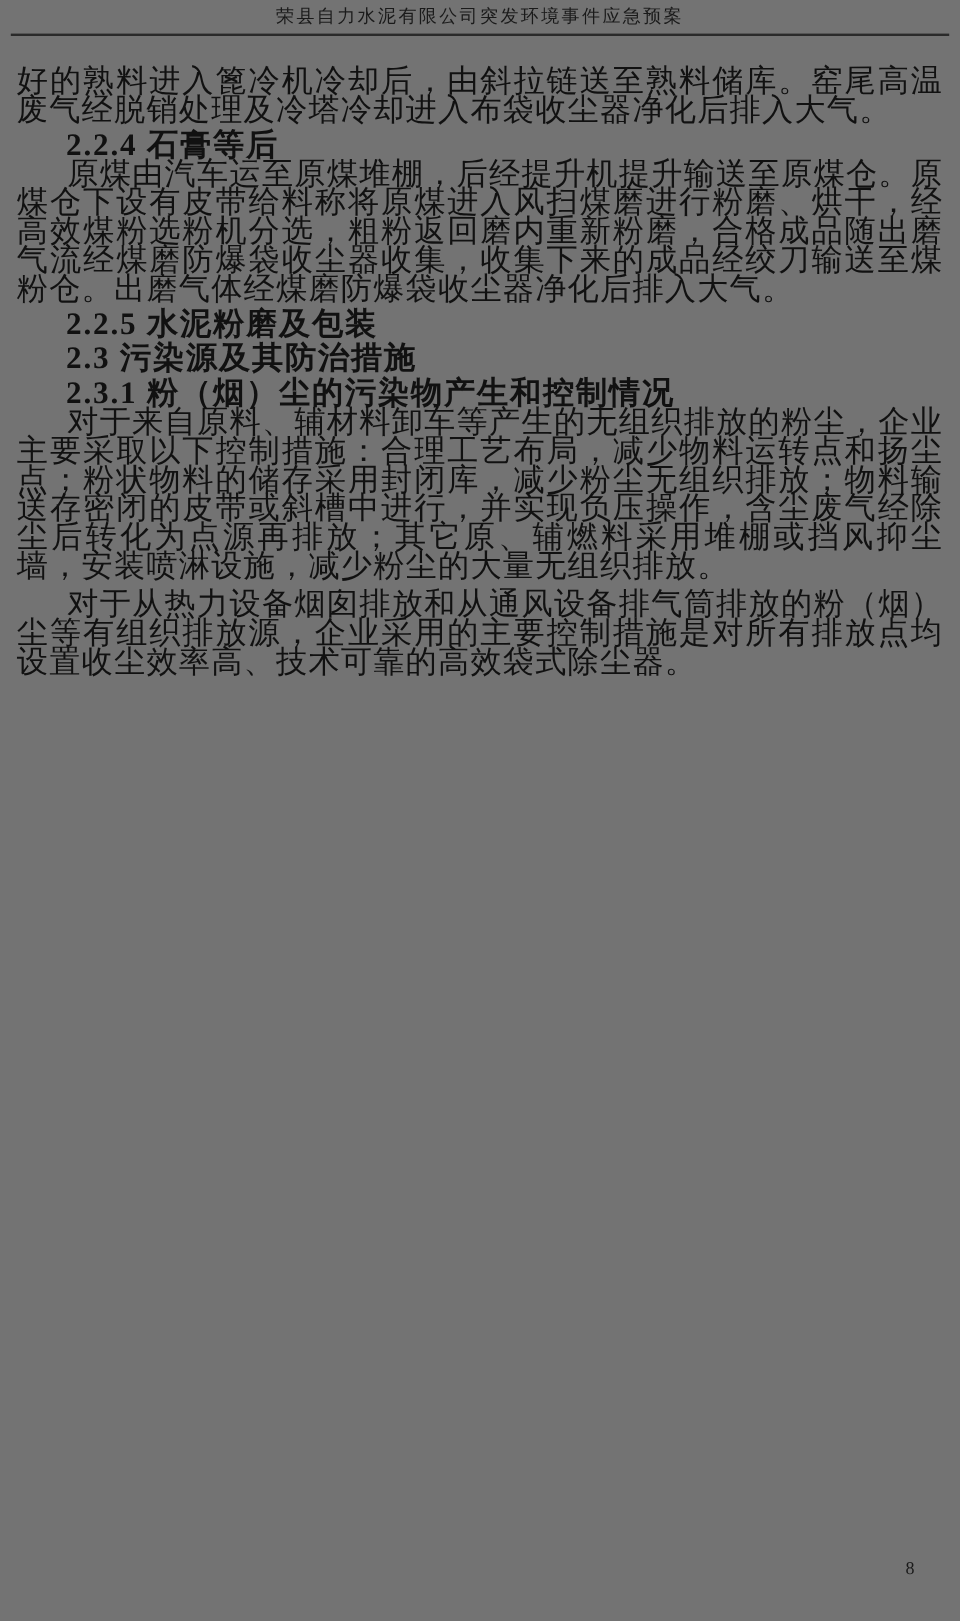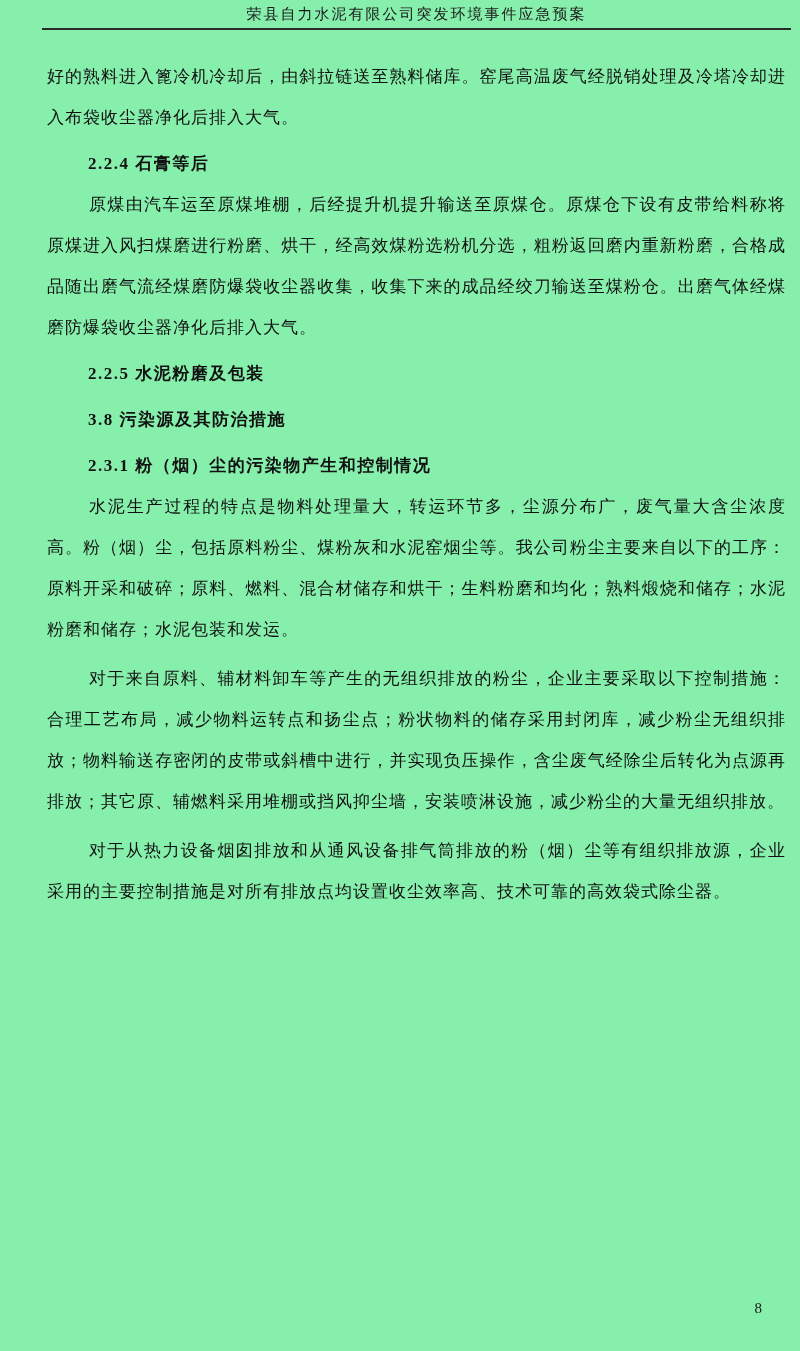--- a/index.html
+++ b/index.html
@@ -6,43 +6,42 @@
   html, body {
     width: 800px;
     background: #ffffff;
     font-family: "Liberation Serif", "DejaVu Serif", serif;
     color: #1a1a1a;
   }
   .page {
     position: relative;
     width: 800px;
     height: 1351px;
-    background: #86efac;
+    background: #737373;
     overflow: hidden;
-    padding-left: 33px;
   }
   .page-header {
     padding-top: 6px;
   }
   .header-title {
     text-align: center;
     font-size: 15px;
     letter-spacing: 2px;
     color: #1a1a1a;
     line-height: 17px;
   }
   .header-rule {
     margin: 5px 9px 0 9px;
     border-top: 2px solid #2a2a2a;
   }
   .content {
     margin: 0 14px 0 14px;
     padding-top: 26px;
-    font-size: 17px;
-    line-height: 41px;
+    font-size: 26px;
+    line-height: 24px;
     text-align: justify;
     letter-spacing: 1px;
     color: #111111;
     font-family: Liberation Serif, serif;
   }
   .content .paragraph {
     text-indent: 42px;
   }
   .content .paragraph.no-indent {
     text-indent: 0;
@@ -71,23 +70,22 @@
   <header class="page-header">
     <div class="header-title">荣县自力水泥有限公司突发环境事件应急预案</div>
     <div class="header-rule"></div>
   </header>
 
   <main class="content" id="content">
       <div class="paragraph no-indent">好的熟料进入篦冷机冷却后，由斜拉链送至熟料储库。窑尾高温废气经脱销处理及冷塔冷却进入布袋收尘器净化后排入大气。</div>
       <div class="heading">2.2.4 石膏等后</div>
       <div class="paragraph">原煤由汽车运至原煤堆棚，后经提升机提升输送至原煤仓。原煤仓下设有皮带给料称将原煤进入风扫煤磨进行粉磨、烘干，经高效煤粉选粉机分选，粗粉返回磨内重新粉磨，合格成品随出磨气流经煤磨防爆袋收尘器收集，收集下来的成品经绞刀输送至煤粉仓。出磨气体经煤磨防爆袋收尘器净化后排入大气。</div>
       <div class="heading">2.2.5 水泥粉磨及包装</div>
-      <div class="heading">3.8 污染源及其防治措施</div>
+      <div class="heading">2.3 污染源及其防治措施</div>
       <div class="heading">2.3.1 粉（烟）尘的污染物产生和控制情况</div>
-      <div class="paragraph">水泥生产过程的特点是物料处理量大，转运环节多，尘源分布广，废气量大含尘浓度高。粉（烟）尘，包括原料粉尘、煤粉灰和水泥窑烟尘等。我公司粉尘主要来自以下的工序：原料开采和破碎；原料、燃料、混合材储存和烘干；生料粉磨和均化；熟料煅烧和储存；水泥粉磨和储存；水泥包装和发运。</div>
       <div class="paragraph">对于来自原料、辅材料卸车等产生的无组织排放的粉尘，企业主要采取以下控制措施：合理工艺布局，减少物料运转点和扬尘点；粉状物料的储存采用封闭库，减少粉尘无组织排放；物料输送存密闭的皮带或斜槽中进行，并实现负压操作，含尘废气经除尘后转化为点源再排放；其它原、辅燃料采用堆棚或挡风抑尘墙，安装喷淋设施，减少粉尘的大量无组织排放。</div>
       <div class="paragraph">对于从热力设备烟囱排放和从通风设备排气筒排放的粉（烟）尘等有组织排放源，企业采用的主要控制措施是对所有排放点均设置收尘效率高、技术可靠的高效袋式除尘器。</div>
     </main>
 
   <footer class="page-footer">
     <span>8</span>
   </footer>
 </div>
 
 </body></html>

